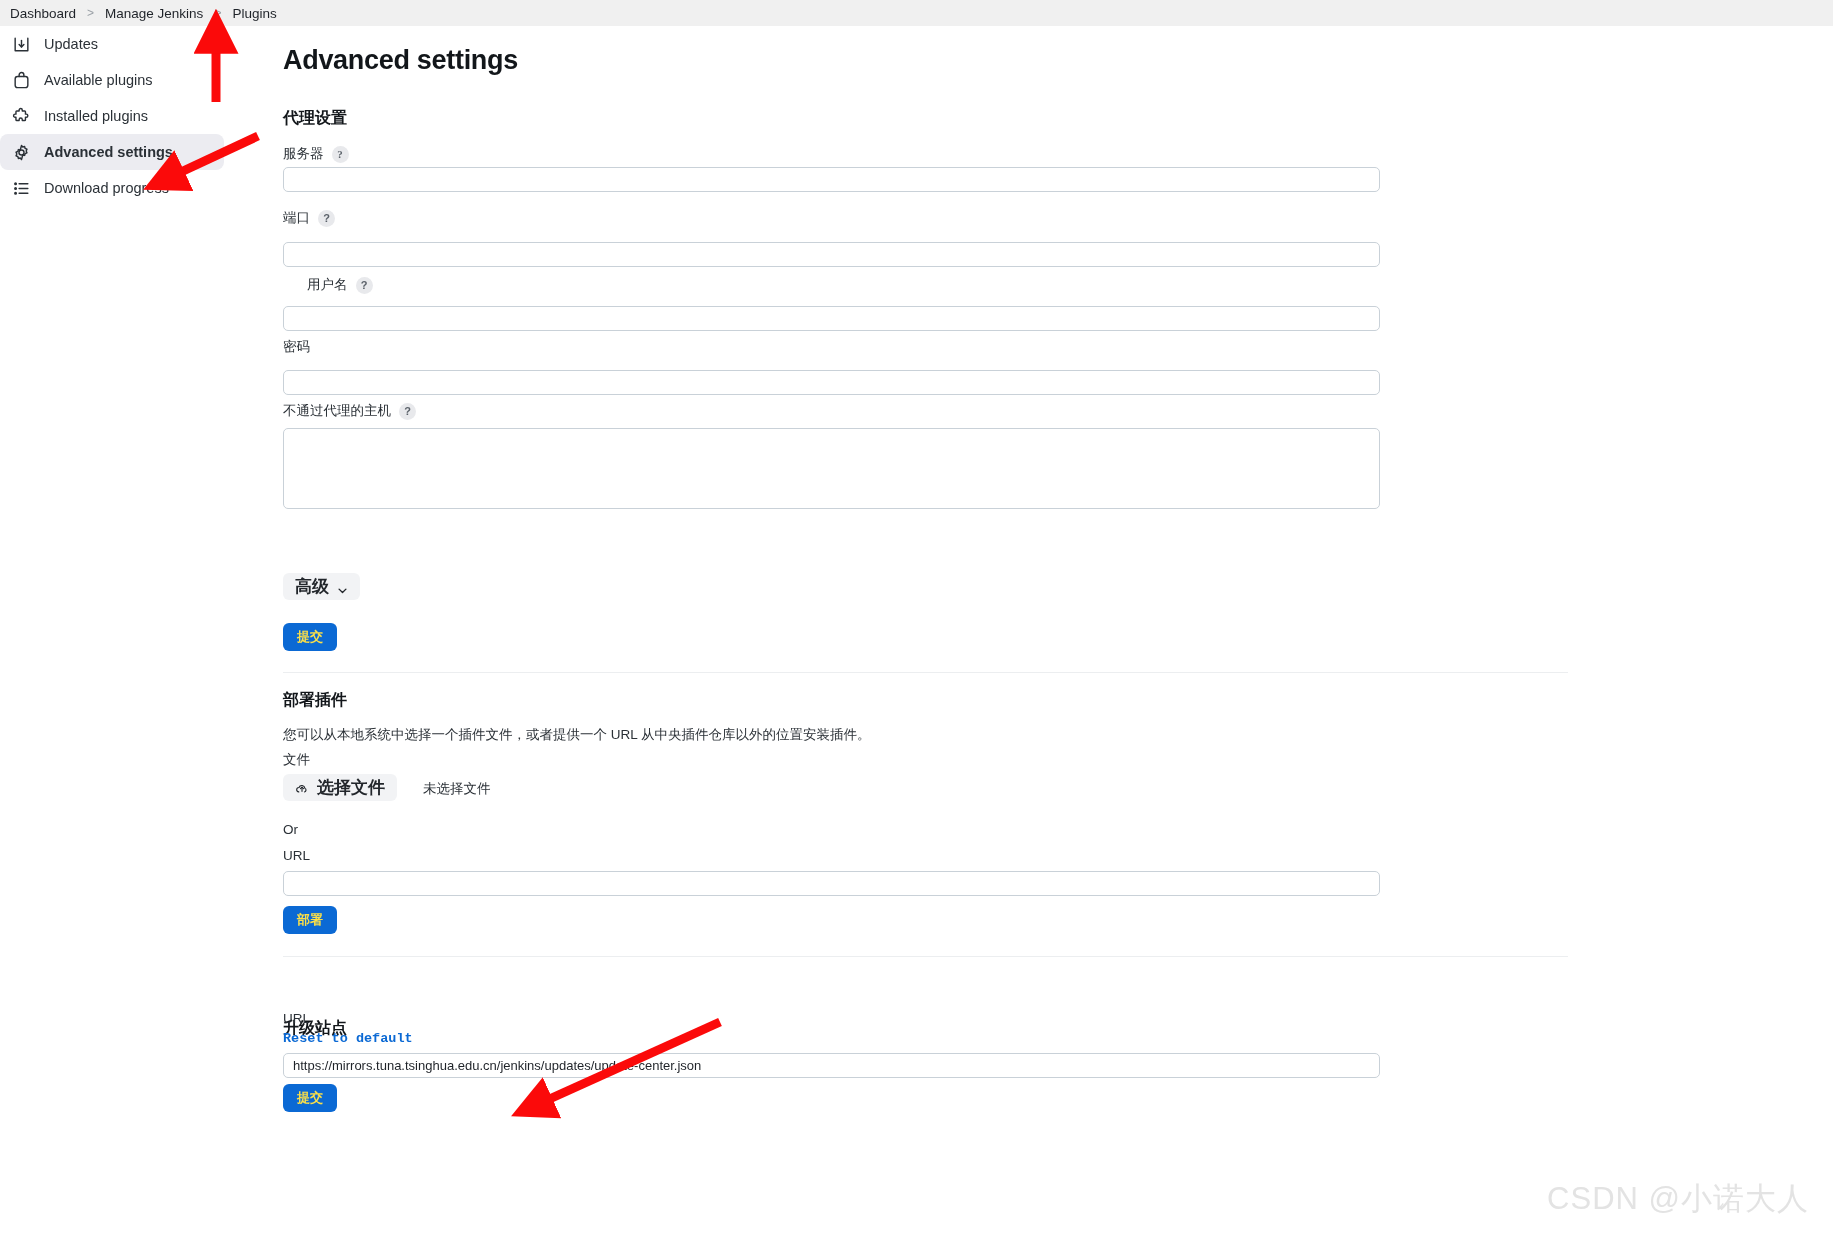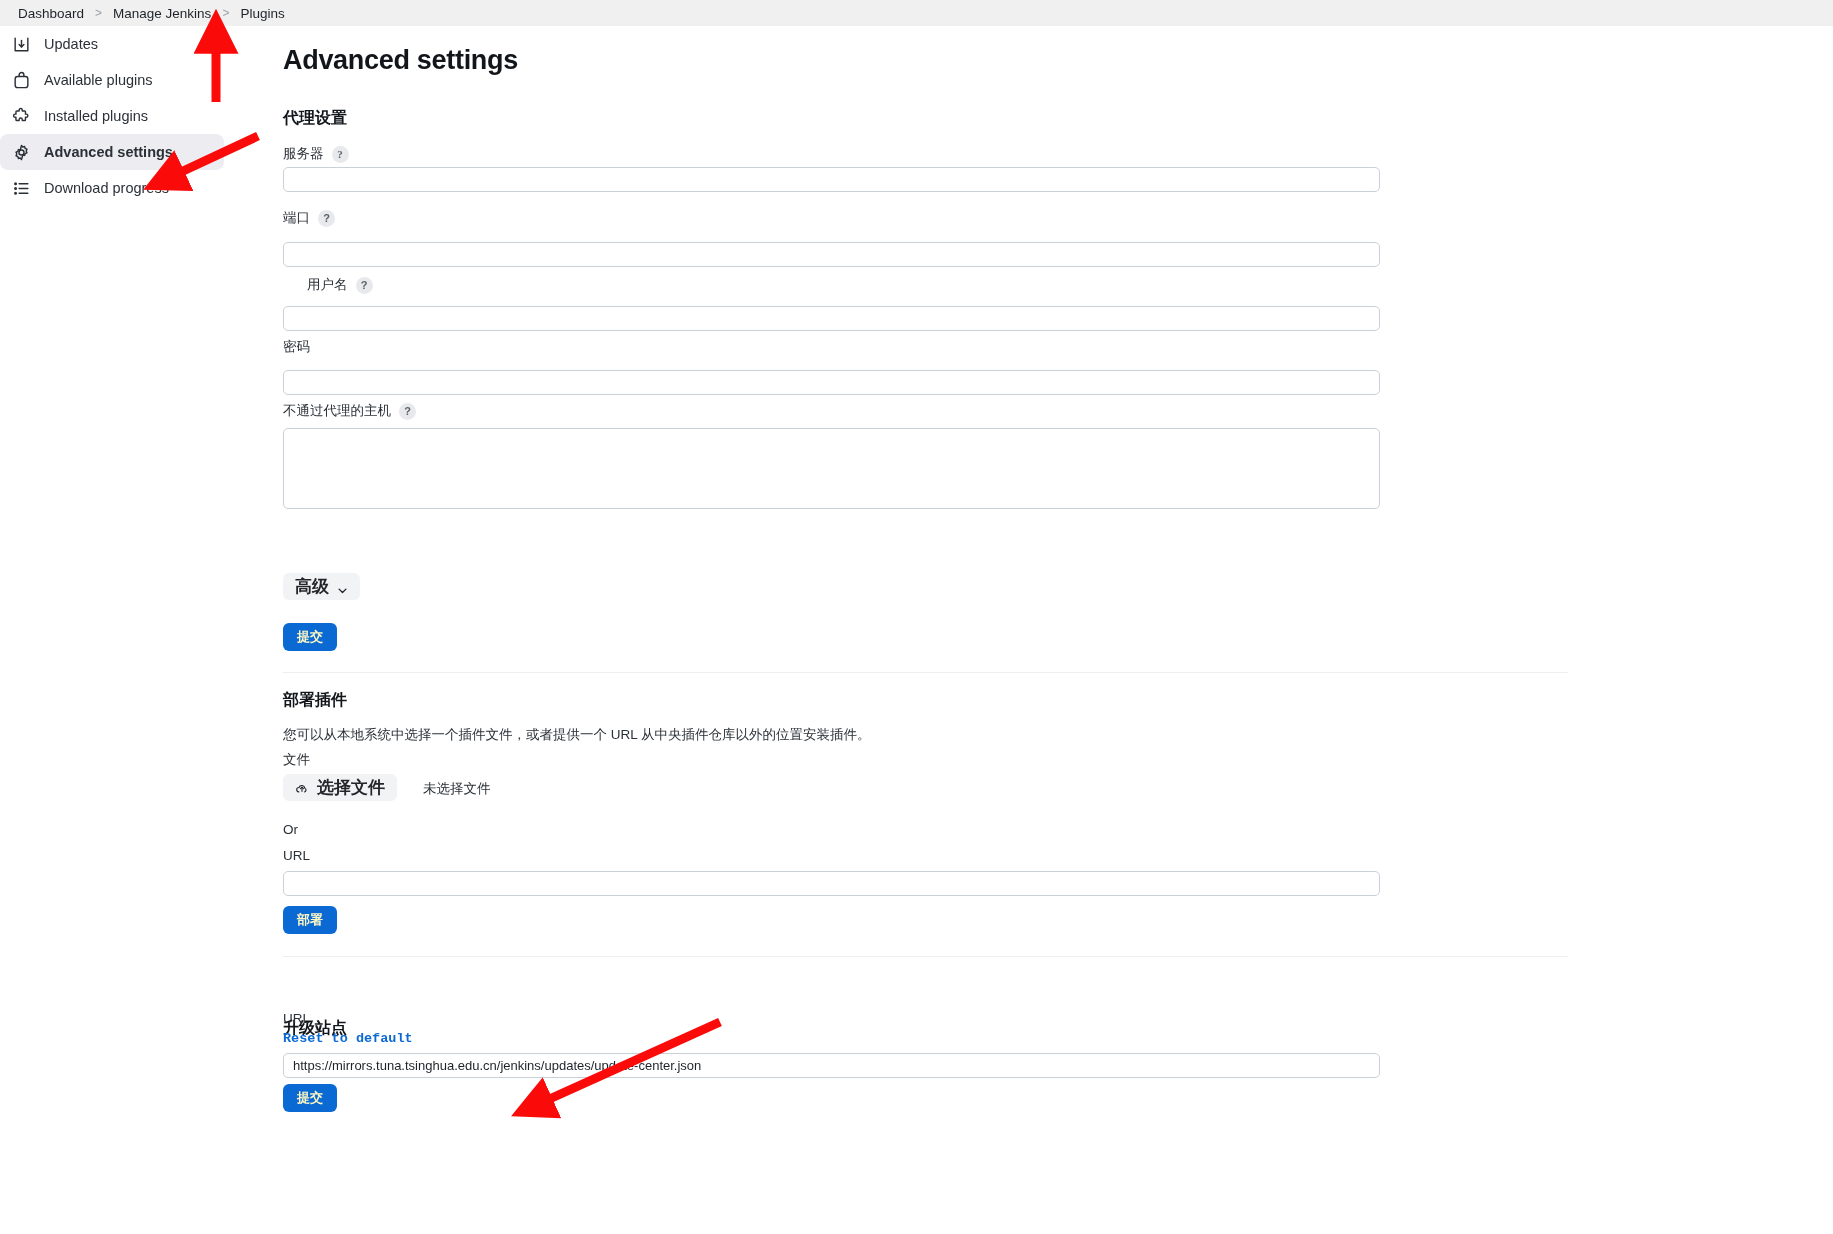--- a/index.html
+++ b/index.html
@@ -12,21 +12,21 @@
     overflow: hidden;
   }
   #page { position: relative; width: 1833px; height: 1234px; background:#fff; }
 
   
   .breadcrumb-bar {
     position: absolute; top: 0; left: 0;
     width: 1833px; height: 26px;
     background: #f0f0f0;
     display: flex; align-items: center;
-    padding-left: 16px;
+    padding-left: 8px;
     font-size: 13.5px;
     color: #1f2329;
   }
   .crumb { color: #1f2329; text-decoration: none; padding: 0 2px; white-space: nowrap; }
   .crumb-sep { color: #9aa0a6; margin: 0 9px; font-size: 12px; }
 
   
   .sidebar {
     position: absolute; top: 26px; left: 0;
     width: 262px;
@@ -75,21 +75,21 @@
     padding: 2px 9px;
     font-family: "Liberation Sans", sans-serif;
     outline: none;
   }
   textarea.inp {
     height: 81px; resize: none; padding-top: 5px;
     line-height: 1.4;
   }
   .btn-primary {
     position: absolute;
-    background: #0b69d4; color: #fef9c3;
+    background: #0b69d4; color: #fde047;
     border: none; border-radius: 6px;
     font-size: 13px; font-weight: 700;
     height: 28px; padding: 0 14px;
     cursor: pointer;
     font-family: "Liberation Sans", sans-serif;
   }
   .btn-light {
     position: absolute;
     background: #f2f3f5; color: #22262b;
     border: none; border-radius: 6px;
@@ -283,14 +283,15 @@
       <path d="M216,102 L216,34" stroke="#fb0a0a" stroke-width="9" marker-end="url(#ah)" fill="none"></path>
     </g>
     <g>
       <path d="M258,136 L166,179" stroke="#fb0a0a" stroke-width="9" marker-end="url(#ah)" fill="none"></path>
     </g>
     <g>
       <path d="M720,1022 L534,1106" stroke="#fb0a0a" stroke-width="9" marker-end="url(#ah)" fill="none"></path>
     </g>
   </svg>
 
+  <div class="watermark">CSDN @小诺大人</div>
 
 </div>
 
 </body></html>

